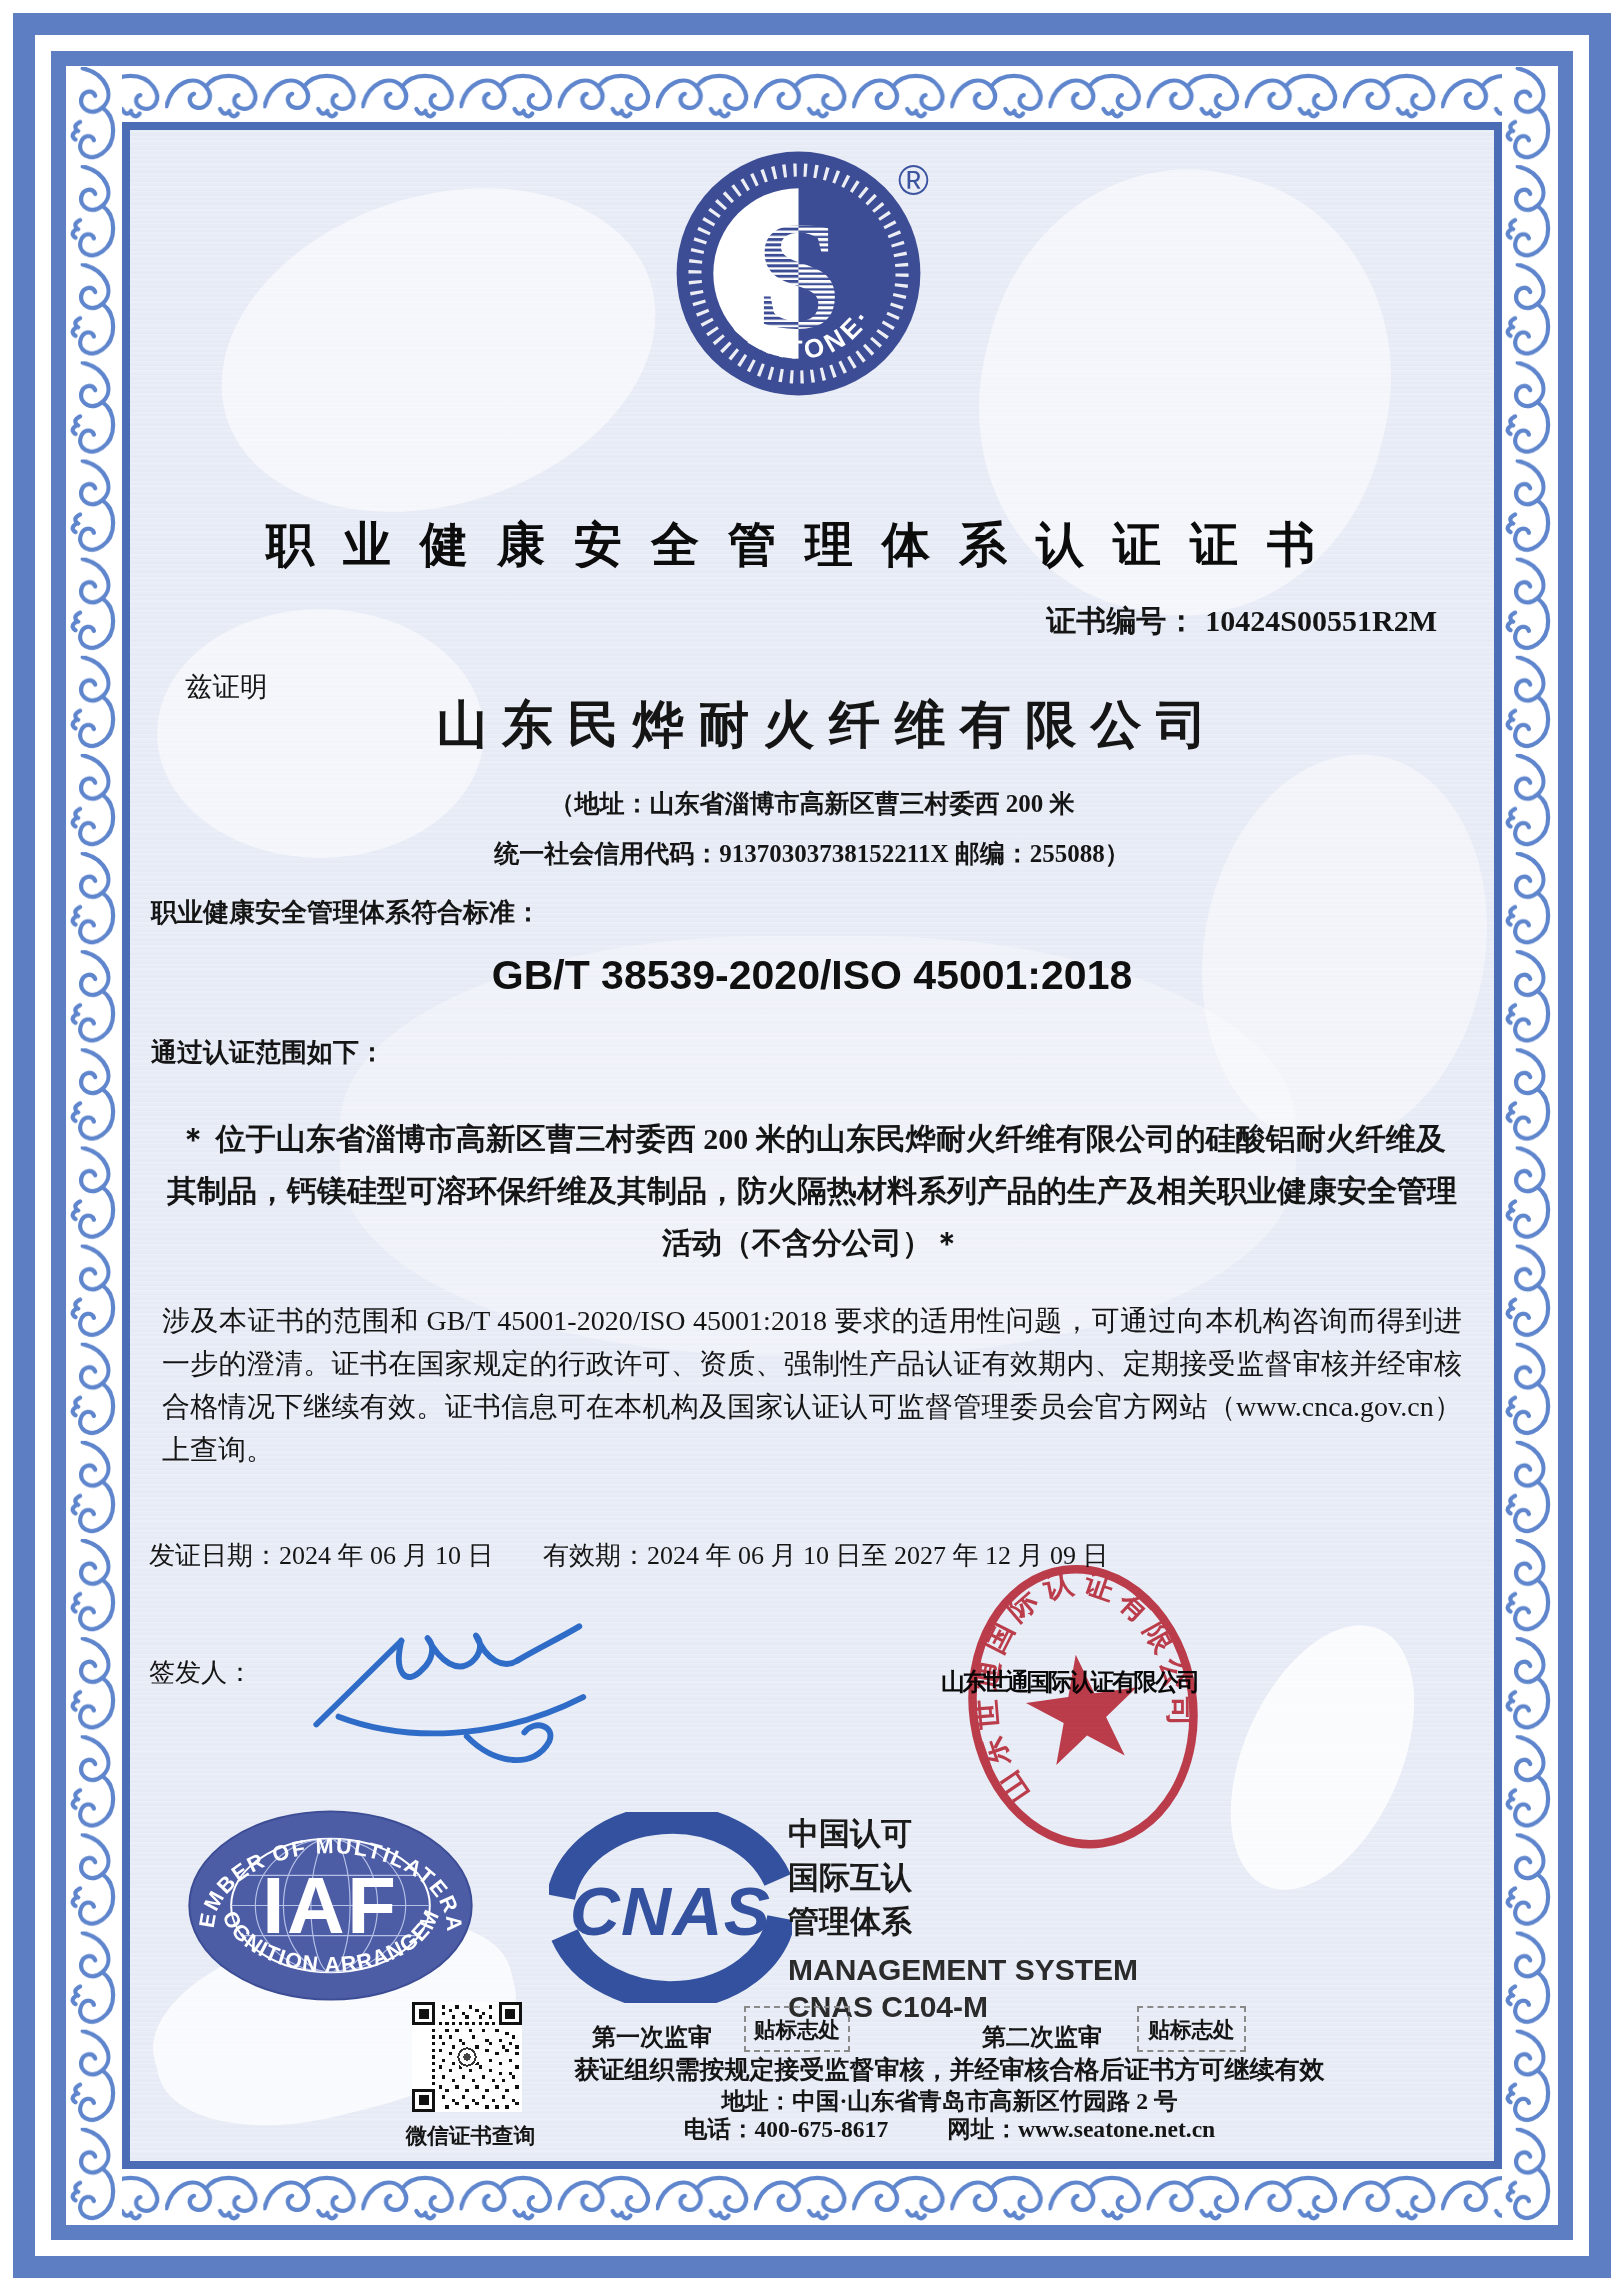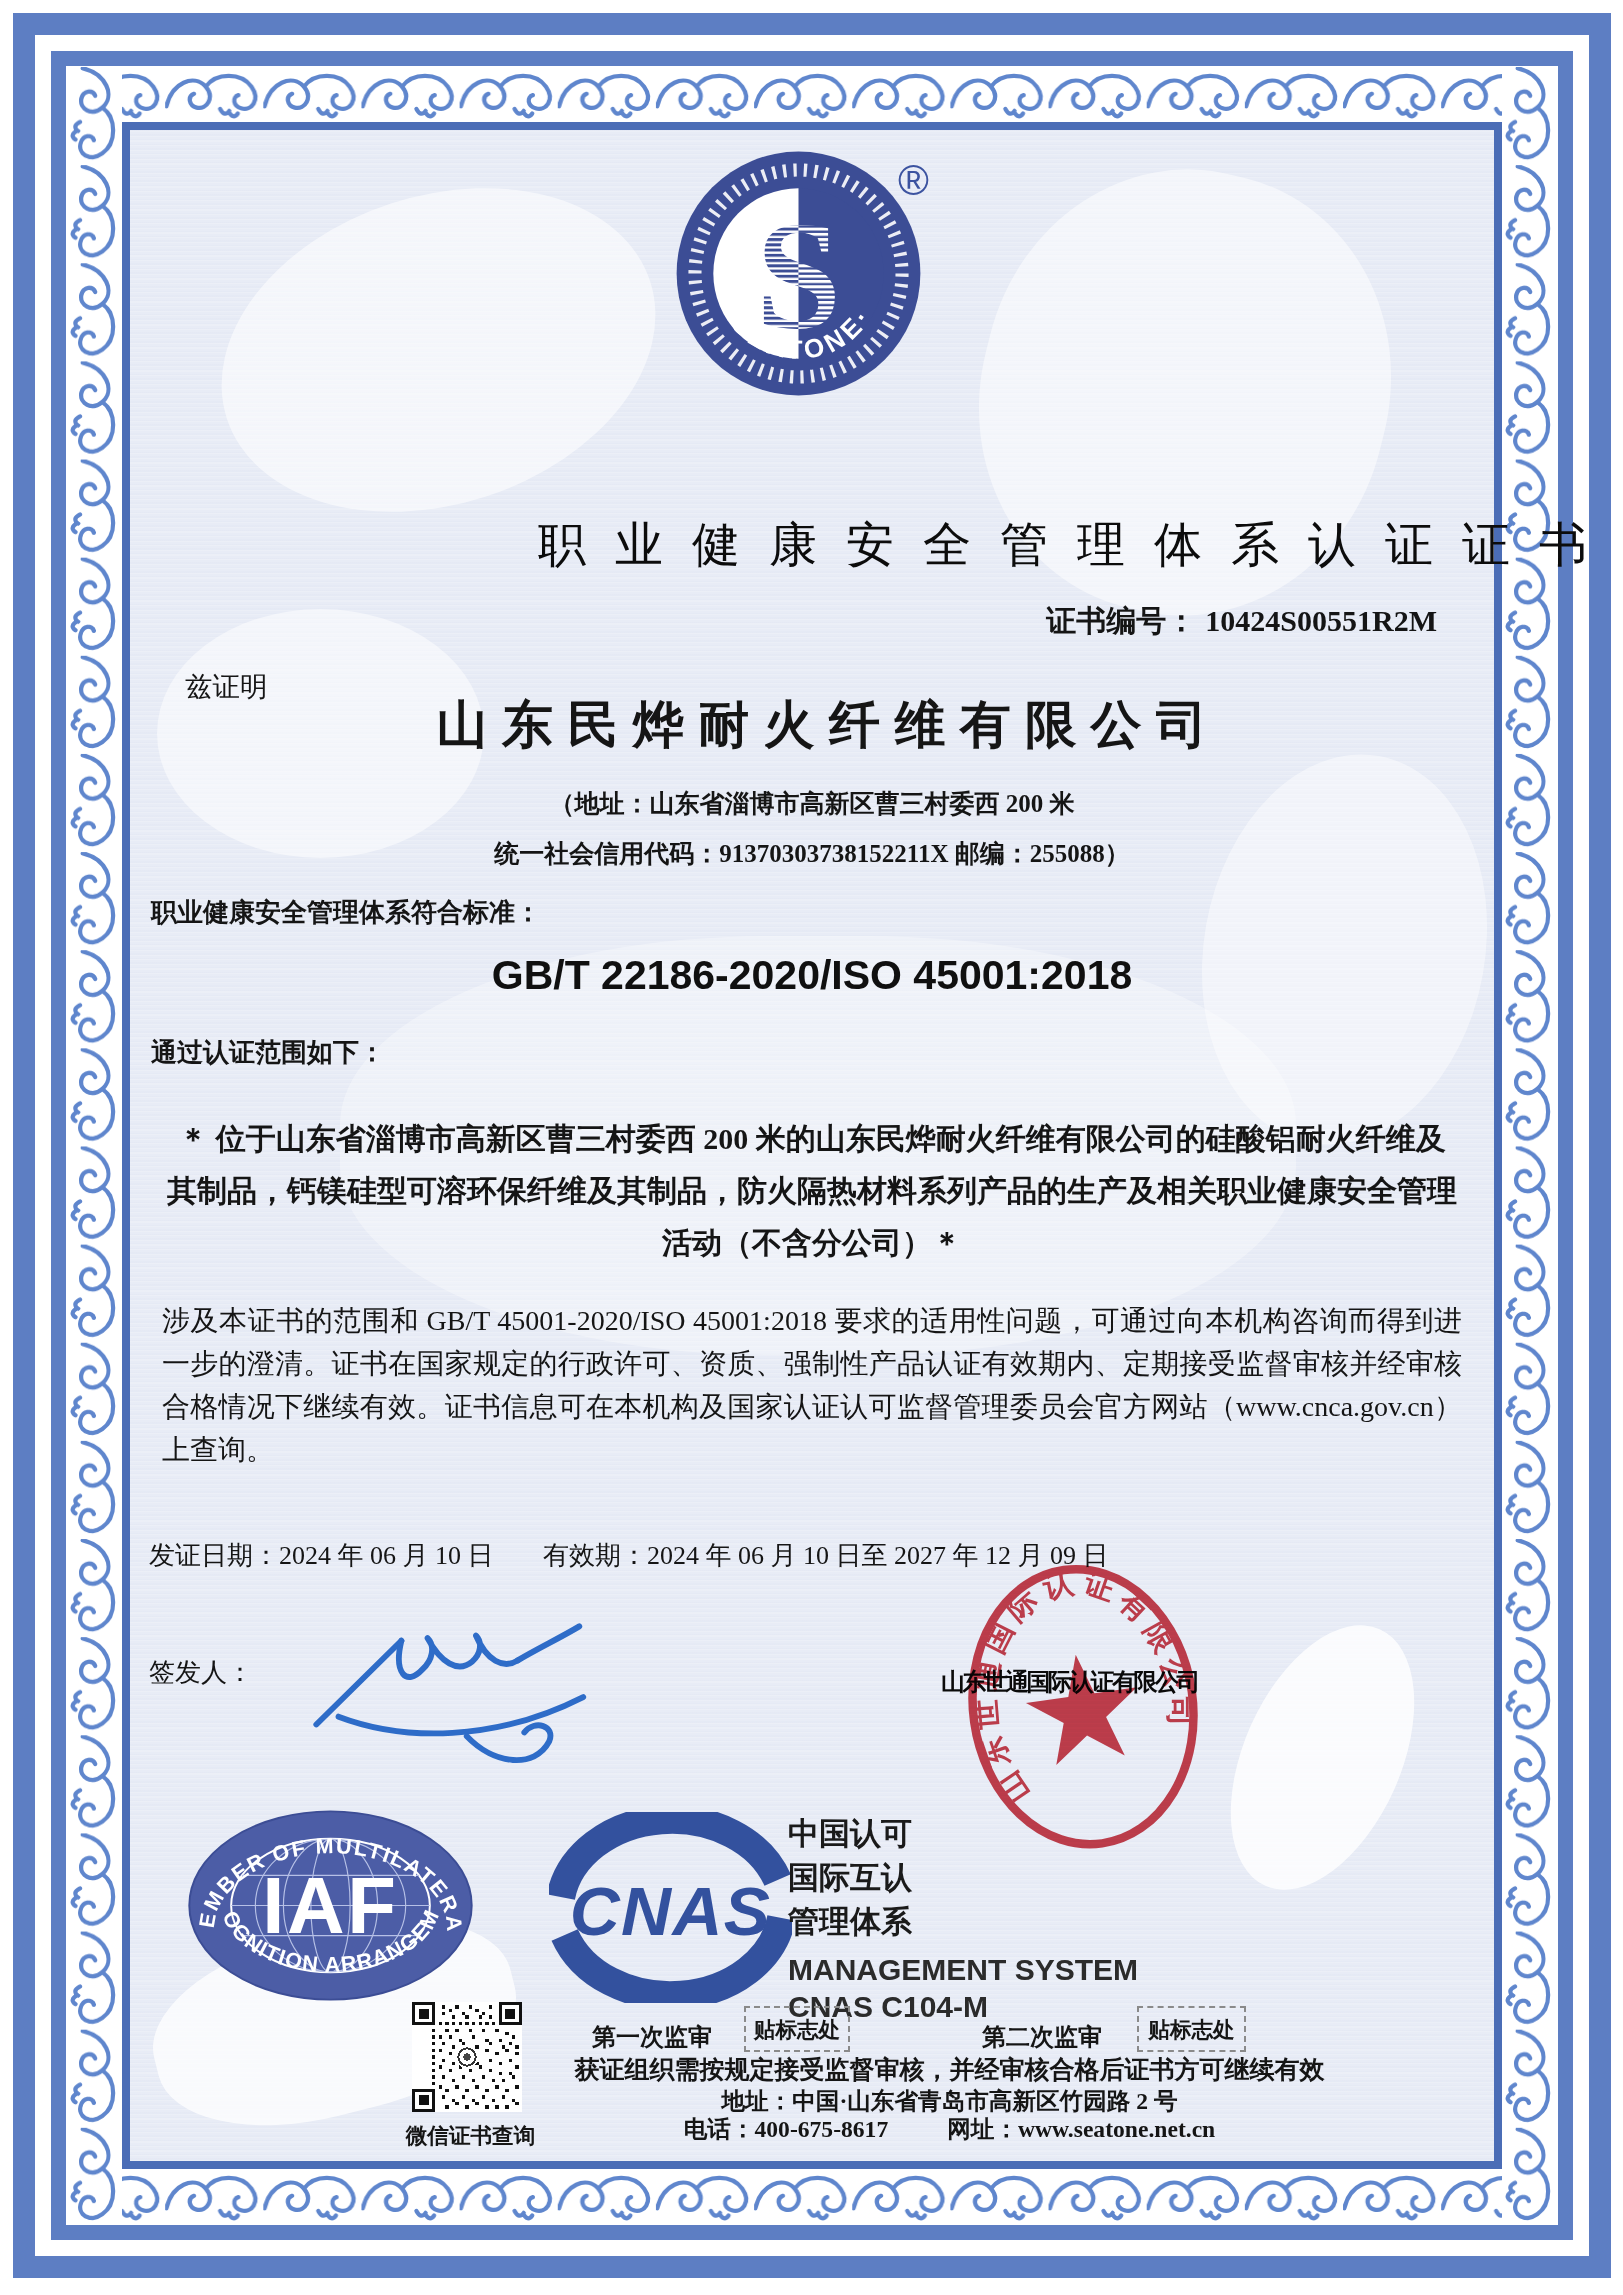--- a/index.html
+++ b/index.html
@@ -13,21 +13,21 @@
   .pstrip.bottom{left:67px;right:67px;bottom:71px;height:55px;}
   .pstrip.left{left:67px;top:67px;bottom:71px;width:55px;}
   .pstrip.right{right:67px;top:67px;bottom:71px;width:55px;}
   .frame3{position:absolute;left:122px;right:122px;top:122px;bottom:126px;border:8.5px solid #4b6db6;}
   .content{position:absolute;left:130px;right:130px;top:130px;bottom:134px;background:#e8ecf6;}
   .texture{position:absolute;inset:0;opacity:.45;pointer-events:none;
      background:repeating-linear-gradient(0deg,rgba(255,255,255,.35) 0 1.3px,rgba(120,140,190,.05) 1.3px 2.6px,transparent 2.6px 4.6px);}
   .blob{position:absolute;background:#ffffff;pointer-events:none;}
   
   .abs{position:absolute;}
-  .title{left:0;right:8px;top:513px;text-align:right;font-size:48px;font-weight:normal;letter-spacing:29px;color:#0c0c0c;}
+  .title{left:0;right:14px;top:513px;text-align:center;font-size:48px;font-weight:bold;letter-spacing:29px;color:#0c0c0c;}
   .certno{right:187px;top:601px;font-size:30px;font-weight:bold;}
   .certify{left:185px;top:669px;font-size:27.5px;}
   .company{left:0;right:0;top:691px;text-align:center;font-size:51px;font-weight:bold;letter-spacing:14.4px;margin-left:34px;}
   .addr1{left:0;right:0;top:787px;text-align:center;font-size:25px;font-weight:bold;}
   .addr2{left:0;right:0;top:837px;text-align:center;font-size:25px;font-weight:bold;}
   .stdlabel{left:151px;top:895px;font-size:26px;font-weight:bold;}
   .stdline{left:0;right:0;top:952px;text-align:center;font-size:41px;font-weight:bold;
            font-family:"Liberation Sans","DejaVu Sans",sans-serif;color:#101010;}
   .scopelabel{left:151px;top:1035px;font-size:26px;font-weight:bold;}
   .scopetext{left:167px;right:167px;top:1113px;font-size:30px;font-weight:bold;line-height:52px;text-align:center;}
@@ -162,21 +162,21 @@
   <div class="abs certno">
     <span>证书编号：</span><span style="margin-left:9.2px;">10424S00551R2M</span>
   </div>
 
   <div class="abs certify">兹证明</div>
   <div class="abs company">山东民烨耐火纤维有限公司</div>
   <div class="abs addr1">（地址：山东省淄博市高新区曹三村委西 200 米</div>
   <div class="abs addr2">统一社会信用代码：91370303738152211X 邮编：255088）</div>
 
   <div class="abs stdlabel">职业健康安全管理体系符合标准：</div>
-  <div class="abs stdline">GB/T 22186-2020/ISO 45001:2018</div>
+  <div class="abs stdline">GB/T 38539-2020/ISO 45001:2018</div>
   <div class="abs scopelabel">通过认证范围如下：</div>
   <div class="abs scopetext">＊ 位于山东省淄博市高新区曹三村委西 200 米的山东民烨耐火纤维有限公司的硅酸铝耐火纤维及其制品，钙镁硅型可溶环保纤维及其制品，防火隔热材料系列产品的生产及相关职业健康安全管理活动（不含分公司）＊</div>
   <div class="abs notetext">涉及本证书的范围和 GB/T 45001-2020/ISO 45001:2018 要求的适用性问题，可通过向本机构咨询而得到进一步的澄清。证书在国家规定的行政许可、资质、强制性产品认证有效期内、定期接受监督审核并经审核合格情况下继续有效。证书信息可在本机构及国家认证认可监督管理委员会官方网站（www.cnca.gov.cn）上查询。</div>
 
   <div class="abs issuedate">
     <span>发证日期：</span><span>2024 年 06 月 10 日</span>
   </div>
   <div class="abs validity">
     <span>有效期：</span><span>2024 年 06 月 10 日至 2027 年 12 月 09 日</span>
   </div>

